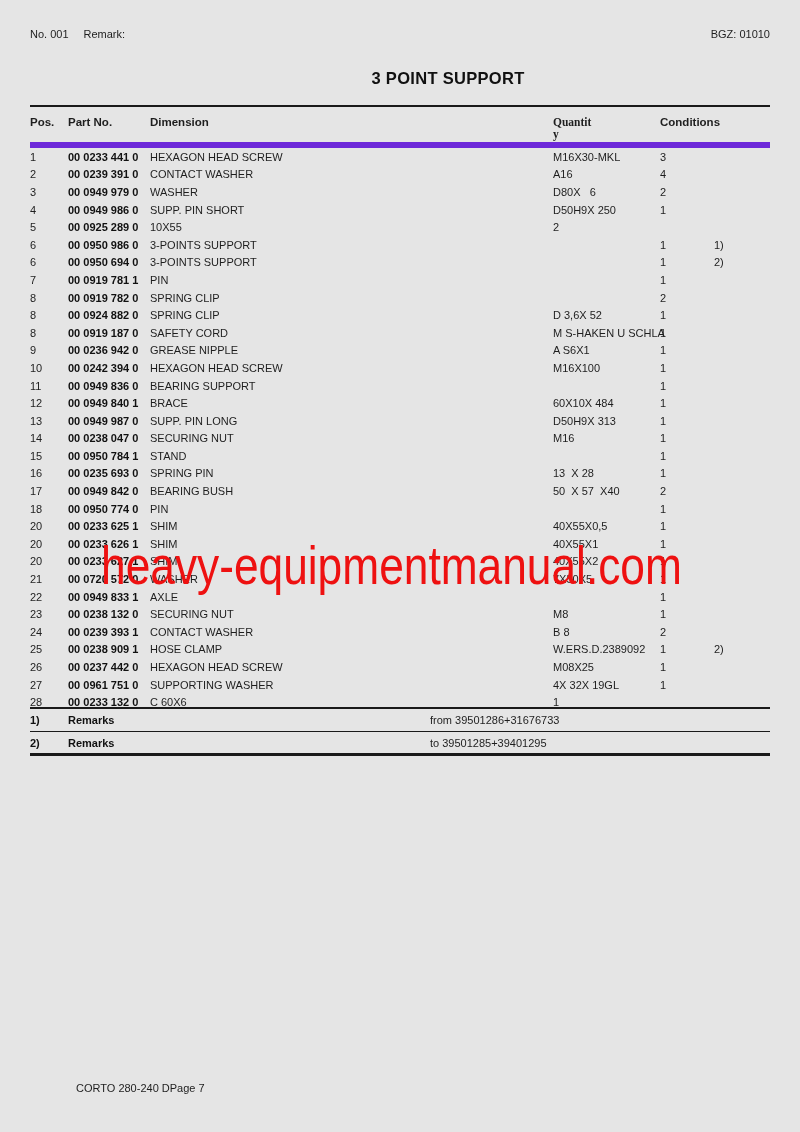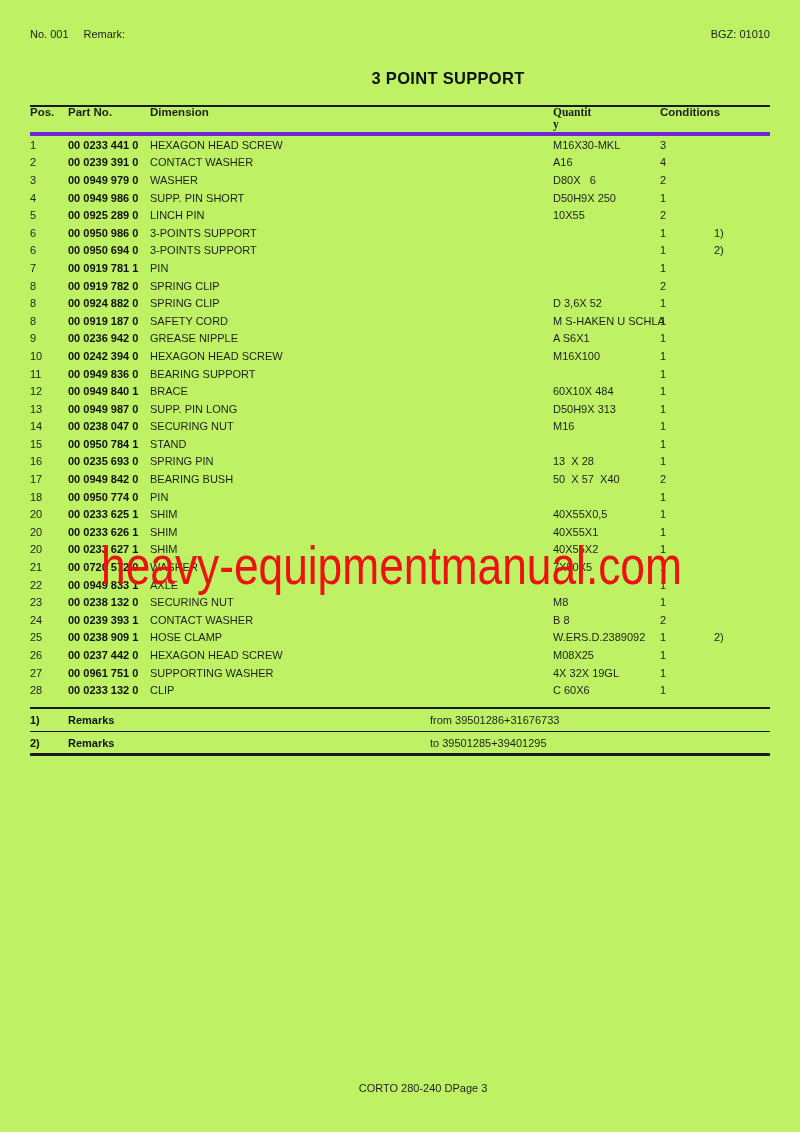--- a/index.html
+++ b/index.html
@@ -1,21 +1,21 @@
 <!DOCTYPE html>
 <html><head>
 <meta charset="utf-8">
 <style>
   * { margin:0; padding:0; box-sizing:border-box; }
   html,body { background:#ffffff; }
   body {
     width:800px; height:1132px; position:relative; overflow:hidden;
     font-family:"Liberation Sans", sans-serif; color:#1e1e1e;
   }
-  .page { position:absolute; inset:0; background:#bef264; }
+  .page { position:absolute; inset:0; background:#e5e5e5; }
 
   
   .doc-header {
     position:absolute; top:28px; left:30px; right:30px;
     display:flex; align-items:baseline; font-size:11px;
   }
   .doc-header .gap { width:15px; }
   .doc-header .right { margin-left:auto; }
 
   
@@ -27,23 +27,23 @@
   }
 
   
   .parts-table { position:absolute; top:105px; left:30px; width:740px; }
   .grid-row {
     display:grid;
     grid-template-columns:38px 82px 403px 107px 48px 62px;
   }
   .thead {
     border-top:2px solid #1a1a1a;
-    border-bottom:4px solid #6d28d9;
+    border-bottom:6px solid #6d28d9;
     font-weight:bold; font-size:11.5px; line-height:11.5px;
-    padding:0 0 2px 0; min-height:28px;
+    padding:10px 0 2px 0; min-height:28px;
   }
   .th { white-space:nowrap; }
   .th.qty { width:40px; white-space:normal; word-break:break-all;font-family:Liberation Serif, serif; }
   .tbody .tr { height:17.6px; align-items:center; font-size:11px; }
   .td { white-space:pre; overflow:visible; }
   .td.part { font-weight:bold; color:#111; }
   .td.cond { padding-left:6px; }
 
   
   .remarks {
@@ -63,21 +63,21 @@
     position:absolute; left:101px; top:538px;
     font-size:54px; line-height:1; font-weight:400;
     color:#ee1111; white-space:nowrap;
     transform:scaleX(0.82); transform-origin:left top;
     z-index:5;
   }
 
   
   .doc-footer {
     position:absolute; top:1082px; left:30px; right:30px;
-    display:flex; justify-content:center; font-size:11px;margin-left:46px;
+    display:flex; justify-content:flex-start; font-size:11px;margin-left:46px;
   }
 </style>
 </head>
 <body>
 
 <div class="page">
 
   <div class="doc-header">
     <span>No. 001</span>
     <span class="gap"></span>
@@ -124,21 +124,20 @@
           <div class="td pos">4</div>
           <div class="td part">00 0949 986 0</div>
           <div class="td desc">SUPP. PIN SHORT</div>
           <div class="td dim">D50H9X 250</div>
           <div class="td qty">1</div>
           <div class="td cond"></div>
         </div>
         <div class="grid-row tr">
           <div class="td pos">5</div>
           <div class="td part">00 0925 289 0</div>
-          <div class="td desc">LINCH PIN</div>
           <div class="td dim">10X55</div>
           <div class="td qty">2</div>
           <div class="td cond"></div>
         </div>
         <div class="grid-row tr">
           <div class="td pos">6</div>
           <div class="td part">00 0950 986 0</div>
           <div class="td desc">3-POINTS SUPPORT</div>
           <div class="td dim"></div>
           <div class="td qty">1</div>
@@ -340,21 +339,20 @@
           <div class="td pos">27</div>
           <div class="td part">00 0961 751 0</div>
           <div class="td desc">SUPPORTING WASHER</div>
           <div class="td dim">4X 32X 19GL</div>
           <div class="td qty">1</div>
           <div class="td cond"></div>
         </div>
         <div class="grid-row tr">
           <div class="td pos">28</div>
           <div class="td part">00 0233 132 0</div>
-          <div class="td desc">CLIP</div>
           <div class="td dim">C 60X6</div>
           <div class="td qty">1</div>
           <div class="td cond"></div>
         </div>
       </div>
   </div>
 
   <div class="remarks" id="remarks">
       <div class="remark-row">
         <div class="remark-index">1)</div>
@@ -365,16 +363,16 @@
         <div class="remark-index">2)</div>
         <div class="remark-label">Remarks</div>
         <div class="remark-value">to 39501285+39401295</div>
       </div>
     </div>
 
   <div class="watermark" style="color: rgb(238, 17, 17);">heavy-equipmentmanual.com</div>
 
   <div class="doc-footer">
     <span>CORTO 280-240 D</span>
-    <span>Page 3</span>
+    <span>Page 7</span>
   </div>
 
 </div>
 
 </body></html>

